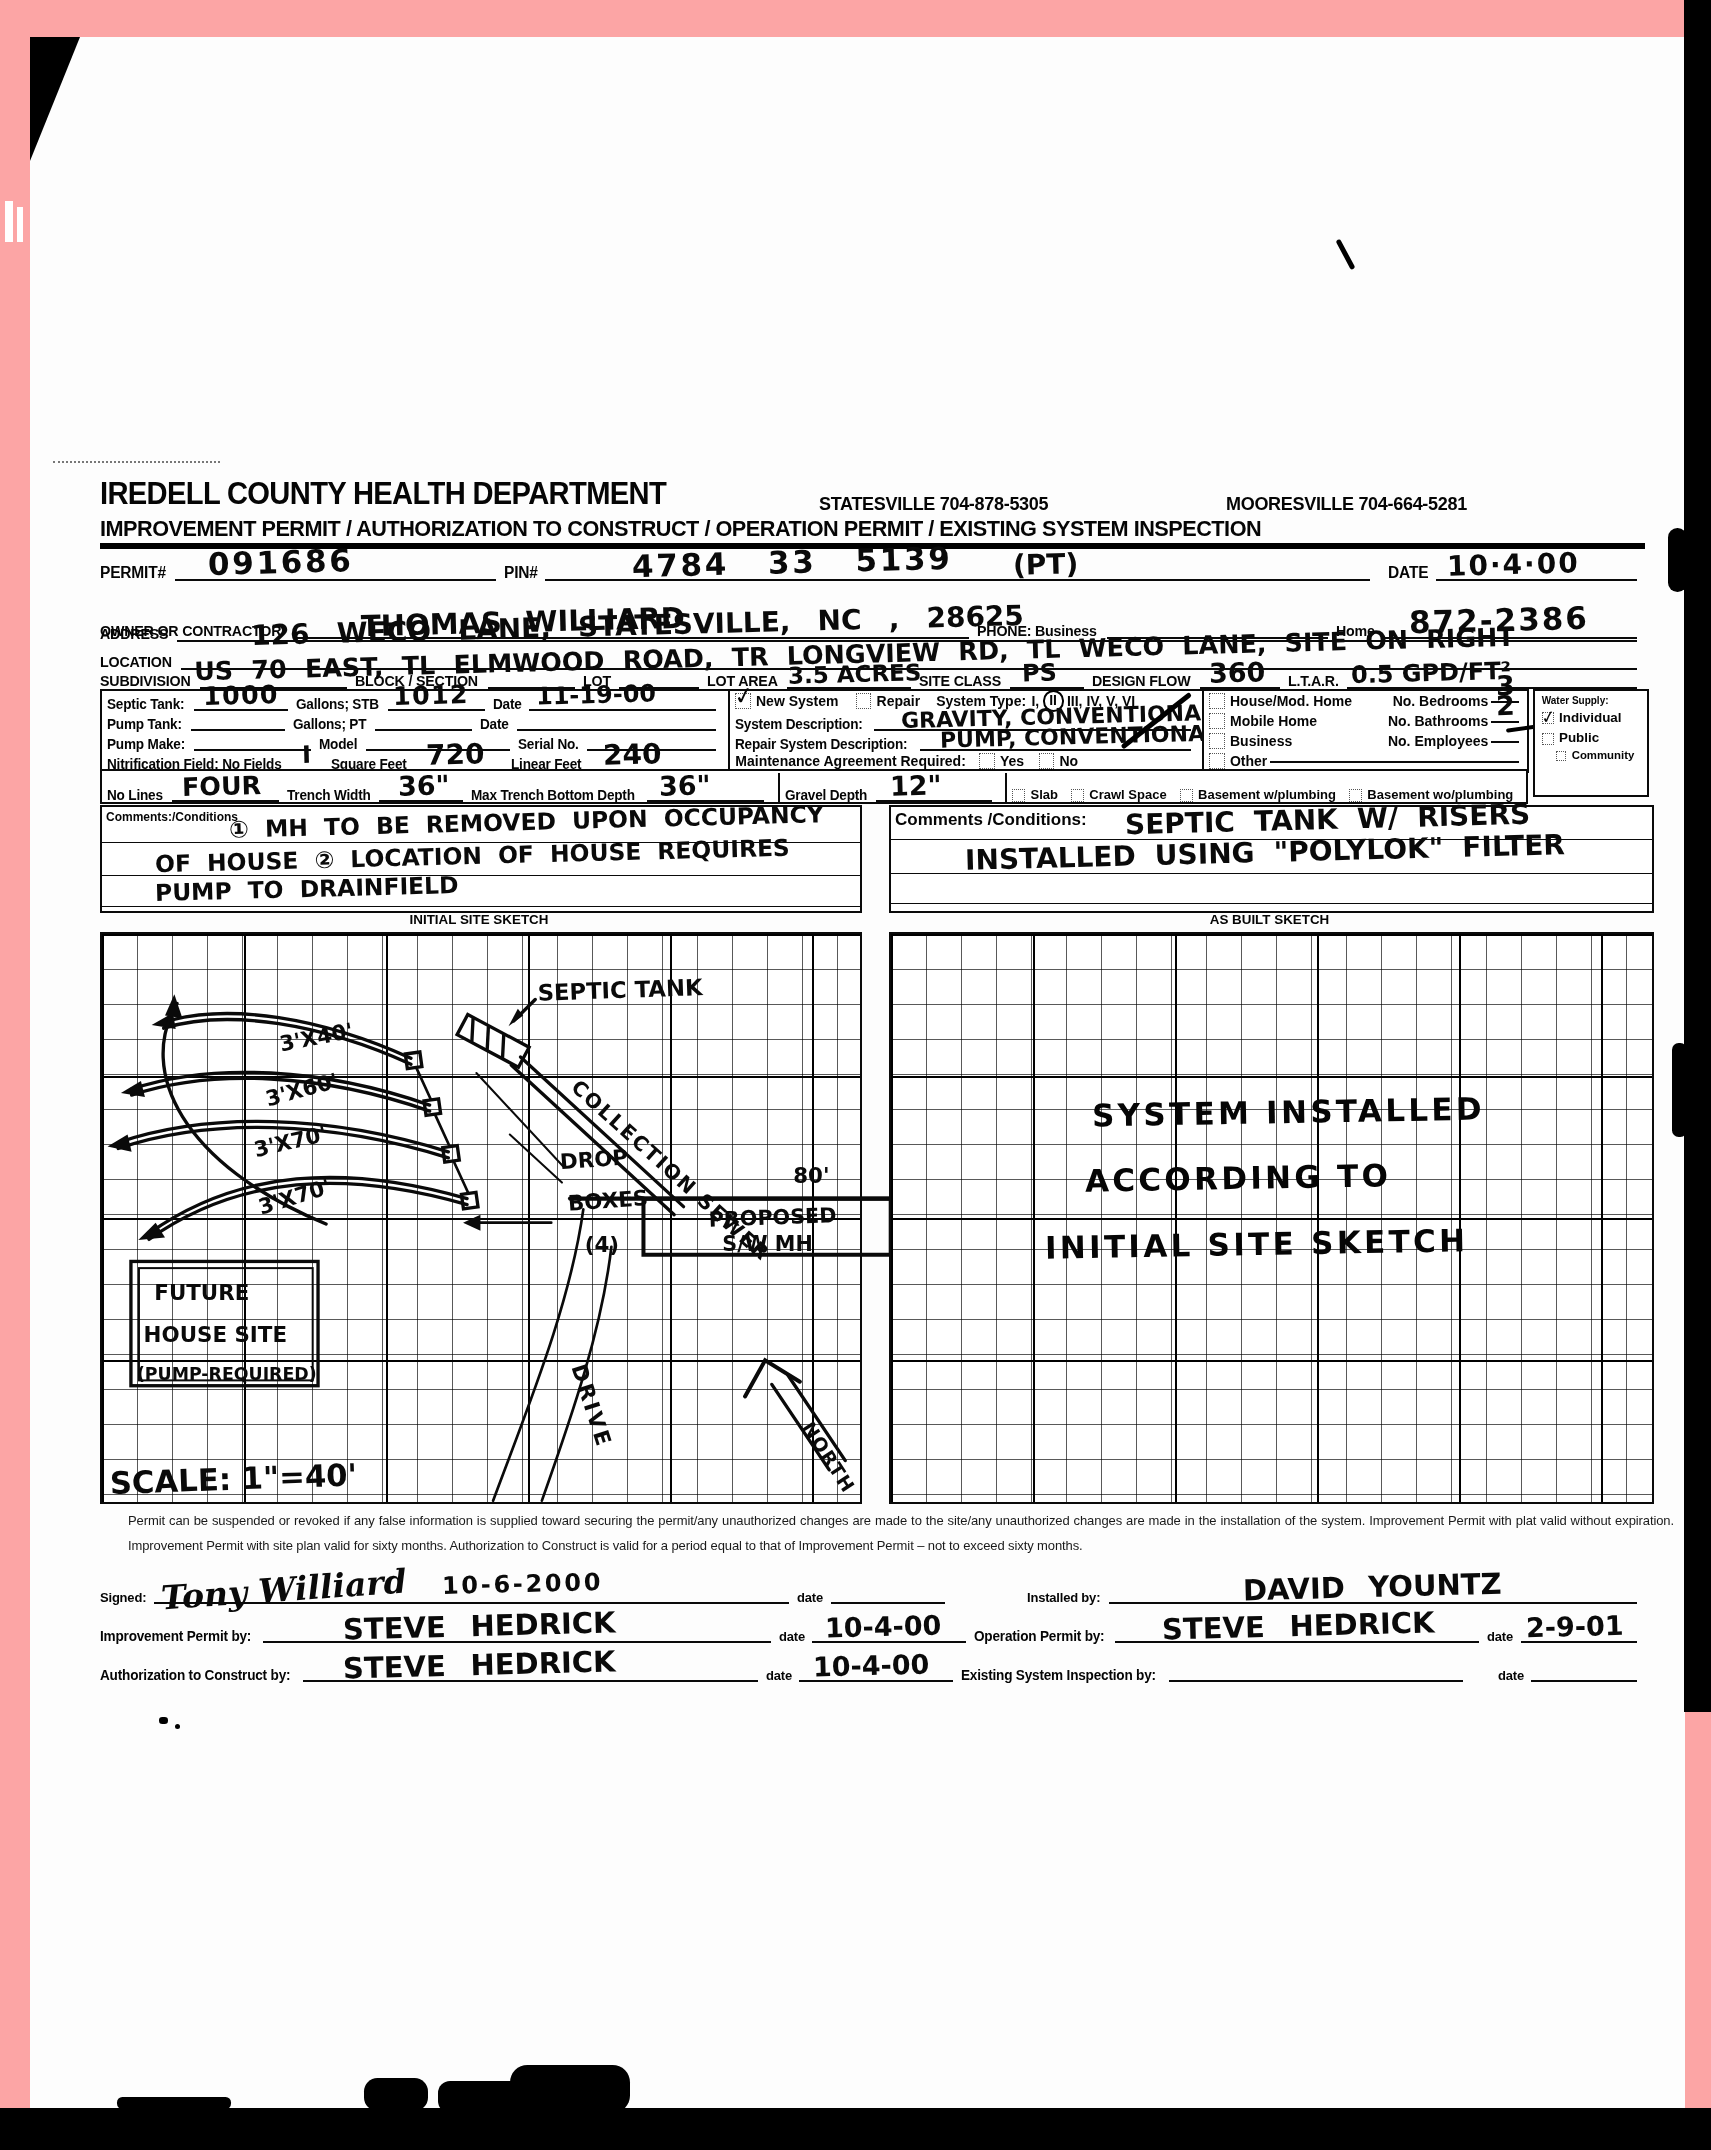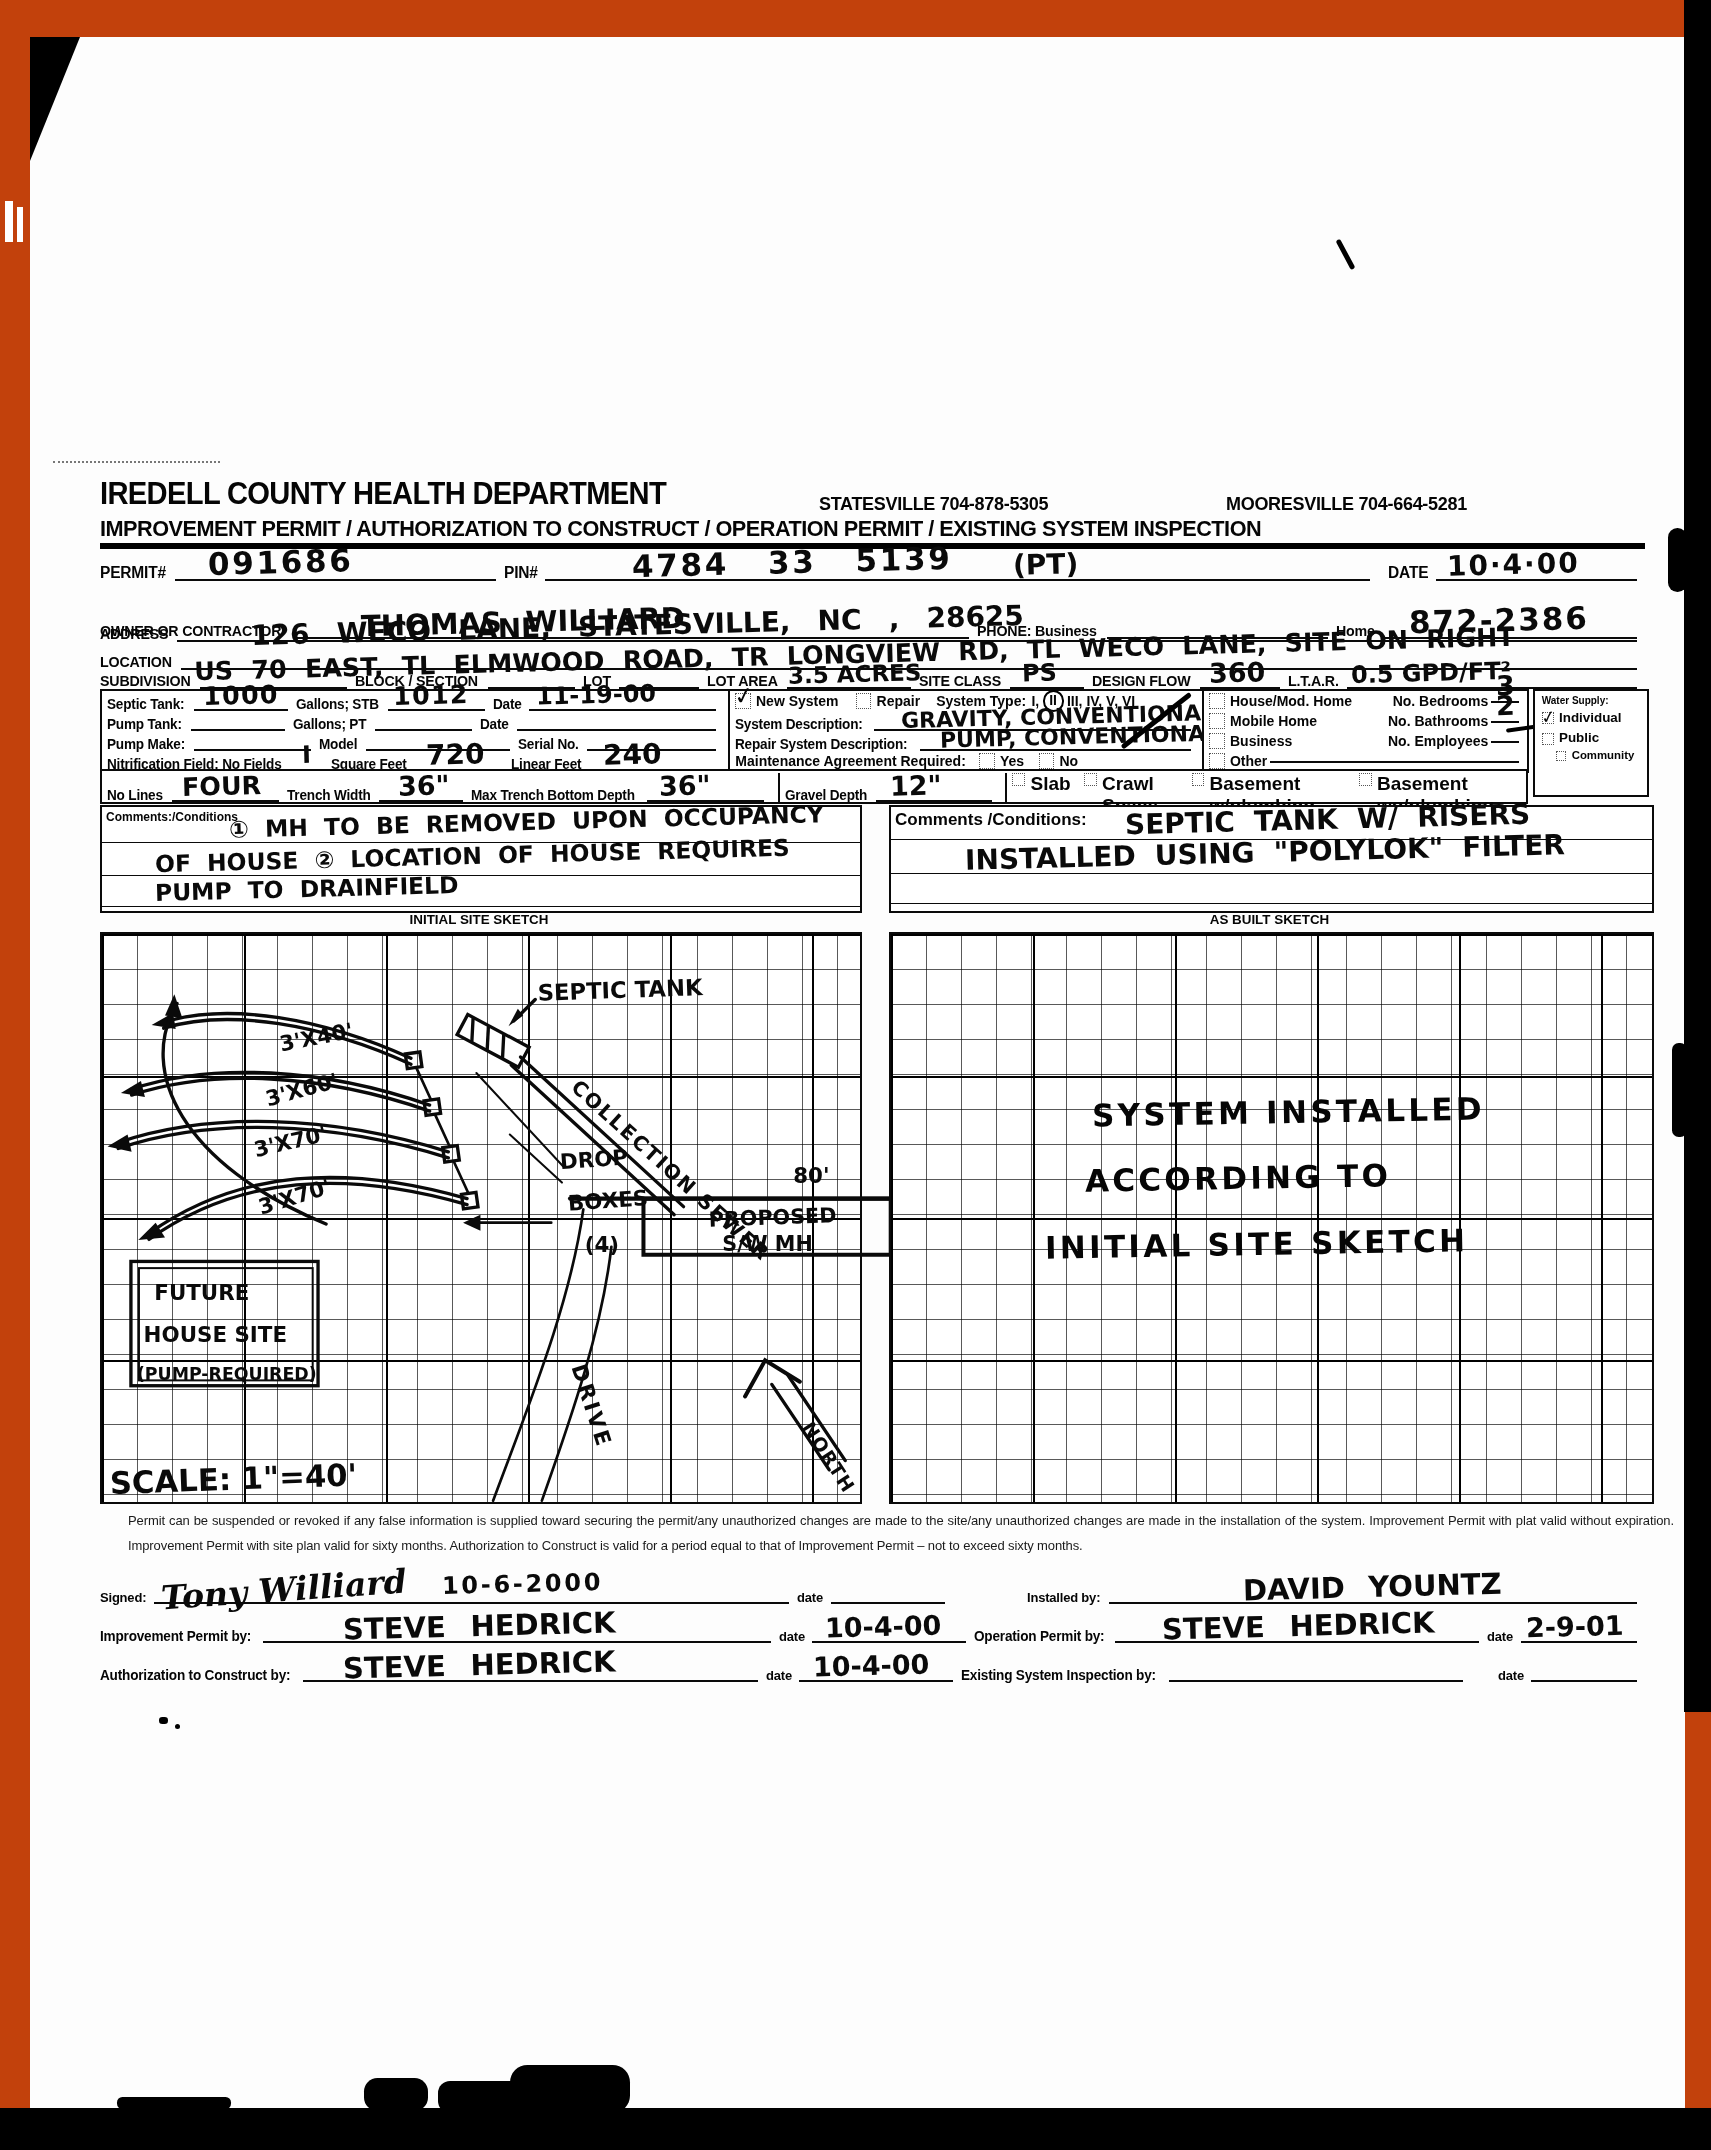--- a/index.html
+++ b/index.html
@@ -1,16 +1,16 @@
 <!DOCTYPE html>
 <html style="font-size:10.7px"><head>
 <meta charset="utf-8">
 <style>
   html,body{margin:0;padding:0;background:#000;}
-  #canvas{position:relative;width:1712px;height:2151px;background:#c2410c;overflow:hidden;
+  #canvas{position:relative;width:1712px;height:2151px;background:#fca5a5;overflow:hidden;
           font-family:"Liberation Sans",sans-serif;color:#050505;}
   #sheet{position:absolute;left:30px;top:37px;width:1655px;height:2073px;background:#fdfdfd;}
   .ab{position:absolute;}
   .row{position:absolute;display:flex;align-items:flex-end;}
   .lb{font-weight:bold;font-size:14.7px;line-height:1;white-space:nowrap;letter-spacing:-0.2px;padding-right:4px;transform:scaleX(.97);transform-origin:left bottom;}
   .lb2{font-size:16px;}
   .ln{flex:1 1 auto;border-bottom:2px solid #0a0a0a;height:1.3px;position:relative;margin:0 8px 0 2.7px;}
   .hv{position:absolute;bottom:2px;font-family:"DejaVu Sans",sans-serif;font-weight:bold;white-space:nowrap;transform:rotate(-1.5deg);line-height:.9;color:#0a0a0a;}
   .cb{flex:0 0 auto;width:13.4px;height:13.4px;border:1.3px dotted #555;margin-right:5.3px;position:relative;background:#fff;}
   .cbs{width:10px;height:10px;border:1.3px dotted #555;display:inline-block;margin-right:5.3px;position:relative;vertical-align:middle;}
@@ -274,21 +274,21 @@
       <span class="ln">
           <span class="hv" style="left:12px;font-size:27px;">36"</span>
         </span>
     </div>
     <div class="brow" style="flex:0 0 215px;height:29px;border-left:2px solid #0a0a0a;">
       <span class="lb">Gravel Depth</span>
       <span class="ln">
           <span class="hv" style="left:13.4px;font-size:27px;">12"</span>
         </span>
     </div>
-    <div class="crow" style="flex:1;height:29px;border-left:2px solid #0a0a0a;font-size:19px;font-weight:bold;align-items:flex-start;">
+    <div class="crow" style="flex:1;height:29px;border-left:2px solid #0a0a0a;font-size:13px;font-weight:bold;align-items:flex-end;">
       <span class="cb" style="width:10.7px;height:10.7px;"></span>
         <span>Slab</span>
       <span class="cb" style="width:10.7px;height:10.7px;margin-left:13.4px;"></span>
         <span>Crawl Space</span>
       <span class="cb" style="width:10.7px;height:10.7px;margin-left:13.4px;"></span>
         <span>Basement w/plumbing</span>
       <span class="cb" style="width:10.7px;height:10.7px;margin-left:13.4px;"></span>
         <span>Basement wo/plumbing</span>
     </div>
   </div>

